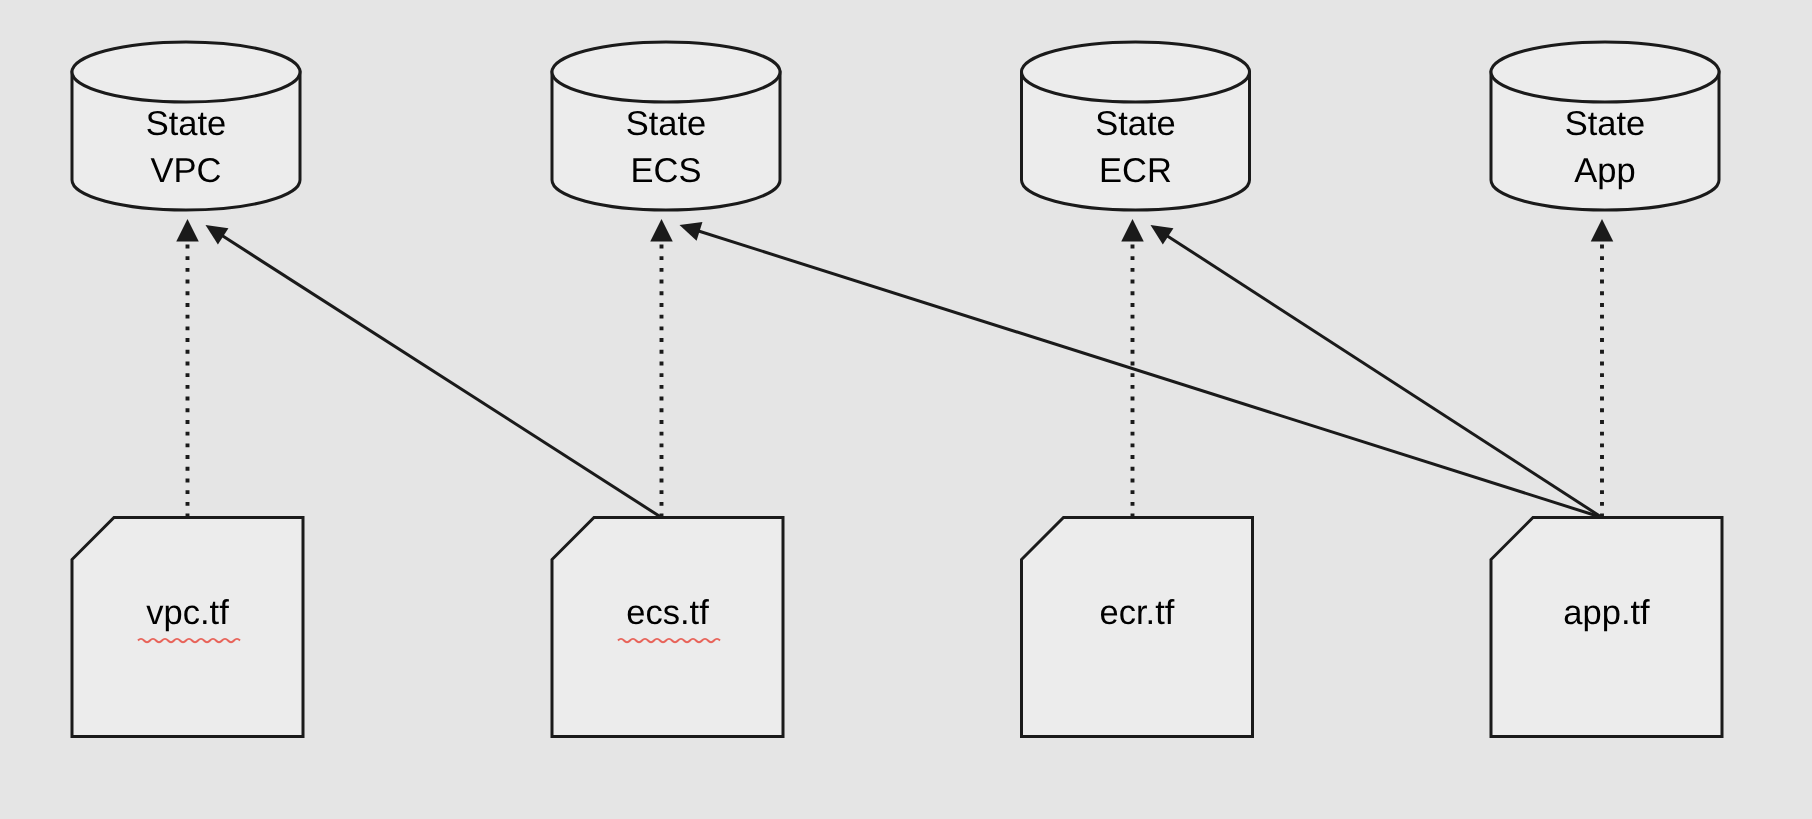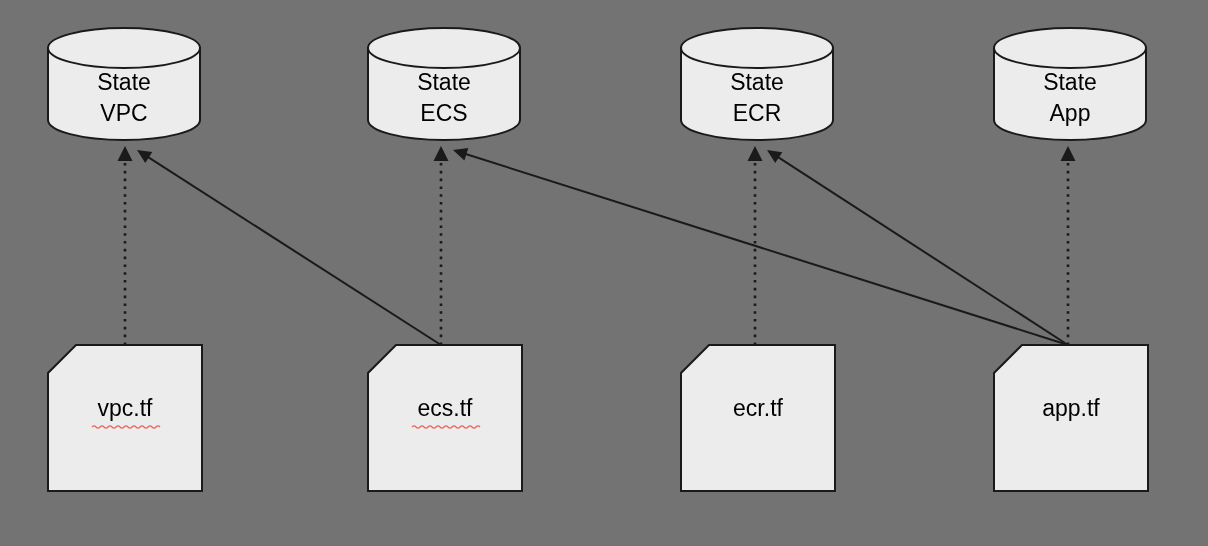--- a/index.html
+++ b/index.html
@@ -7,21 +7,21 @@
     padding: 0;
     background: #ffffff;
   }
   body {
     font-family: "Liberation Sans", sans-serif;
   }
   #canvas {
     position: relative;
     width: 1208px;
     height: 546px;
-    background: #737373;
+    background: #e5e5e5;
     overflow: hidden;
   }
   #diagram-svg {
     position: absolute;
     top: 0;
     left: 0;
     width: 1208px;
     height: 546px;
   }
   .shape-fill {

